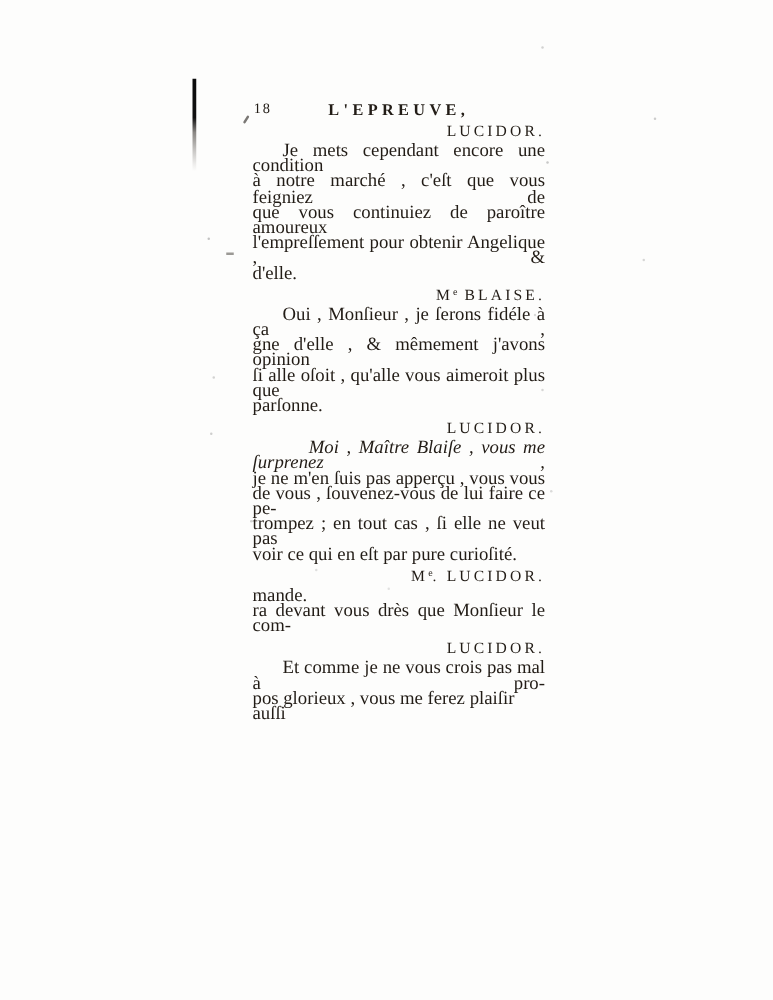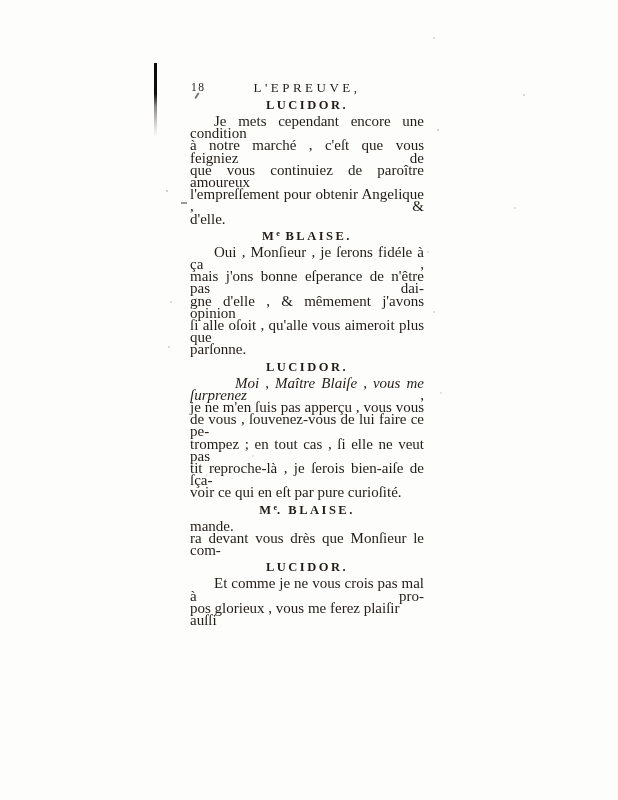--- a/index.html
+++ b/index.html
@@ -45,37 +45,37 @@
     position:absolute;left:196px;top:92px;width:1.5px;height:7px;
     background:rgba(35,30,25,.6);transform:rotate(32deg);border-radius:1px;
   }
   .dash-mark{
     position:absolute;left:181px;top:202px;width:6px;height:1.5px;
     background:rgba(35,30,25,.45);
   }
 
   
   .column{
-    position:absolute;left:190px;top:80px;width:234px;
+    position:absolute;left:202px;top:80px;width:234px;
   }
   .page-head{position:relative;height:14px;}
   .page-number{
     position:absolute;left:1px;top:1px;
     font-size:11.5px;letter-spacing:1.5px;
   }
   .running-title{
     display:block;text-align:center;
-    font-size:13px;font-weight:400;letter-spacing:3.5px;
+    font-size:13px;font-weight:700;letter-spacing:3.5px;
     white-space:nowrap;
   }
 
   .speaker{
     margin:2px 0 3px;
-    text-align:center;
-    font-size:12.5px;line-height:13px;font-weight:700;
+    text-align:right;
+    font-size:12.5px;line-height:13px;font-weight:400;
     letter-spacing:2.5px;white-space:nowrap;
   }
   .speaker .sup{
     font-size:8px;vertical-align:4px;letter-spacing:0;
   }
 
   .line{
     margin:0;
     font-size:15px;line-height:12.2px;
     white-space:normal;
@@ -107,38 +107,36 @@
       <p class="line just ind">Je mets cependant encore une condition</p>
       <p class="line just">à notre marché , c'eſt que vous feigniez de</p>
       <p class="line just">que vous continuiez de paroître amoureux</p>
       <p class="line just">l'empreſſement pour obtenir Angelique , &amp;</p>
       <p class="line">d'elle.</p>
     </section>
 
     <section class="speech">
       <h2 class="speaker"><span>M</span><span class="sup">e</span><span> BLAISE.</span></h2>
       <p class="line just ind">Oui , Monſieur , je ſerons fidéle à ça ,</p>
-      <p class="line just">mais j'ons bonne eſperance de n'être pas dai-</p>
       <p class="line just">gne d'elle , &amp; mêmement j'avons opinion</p>
       <p class="line just">ſi alle oſoit , qu'alle vous aimeroit plus que</p>
       <p class="line">parſonne.</p>
     </section>
 
     <section class="speech">
       <h2 class="speaker"><span></span><span class="sup"></span><span>LUCIDOR.</span></h2>
       <p class="line just ind-lg">Moi , Maître Blaiſe , vous me ſurprenez ,</p>
       <p class="line just">je ne m'en ſuis pas apperçu , vous vous</p>
       <p class="line just">de vous , ſouvenez-vous de lui faire ce pe-</p>
       <p class="line just">trompez ; en tout cas , ſi elle ne veut pas</p>
-      <p class="line just">tit reproche-là , je ſerois bien-aiſe de ſça-</p>
       <p class="line">voir ce qui en eſt par pure curioſité.</p>
     </section>
 
     <section class="speech">
-      <h2 class="speaker"><span>M</span><span class="sup">e</span><span>. BLAISE.</span></h2>
+      <h2 class="speaker"><span>M</span><span class="sup">e</span><span>. LUCIDOR.</span></h2>
       <p class="line">mande.</p>
       <p class="line just">ra devant vous drès que Monſieur le com-</p>
     </section>
 
     <section class="speech">
       <h2 class="speaker"><span></span><span class="sup"></span><span>LUCIDOR.</span></h2>
       <p class="line just ind">Et comme je ne vous crois pas mal à pro-</p>
       <p class="line">pos glorieux , vous me ferez plaiſir auſſi</p>
     </section>
 

